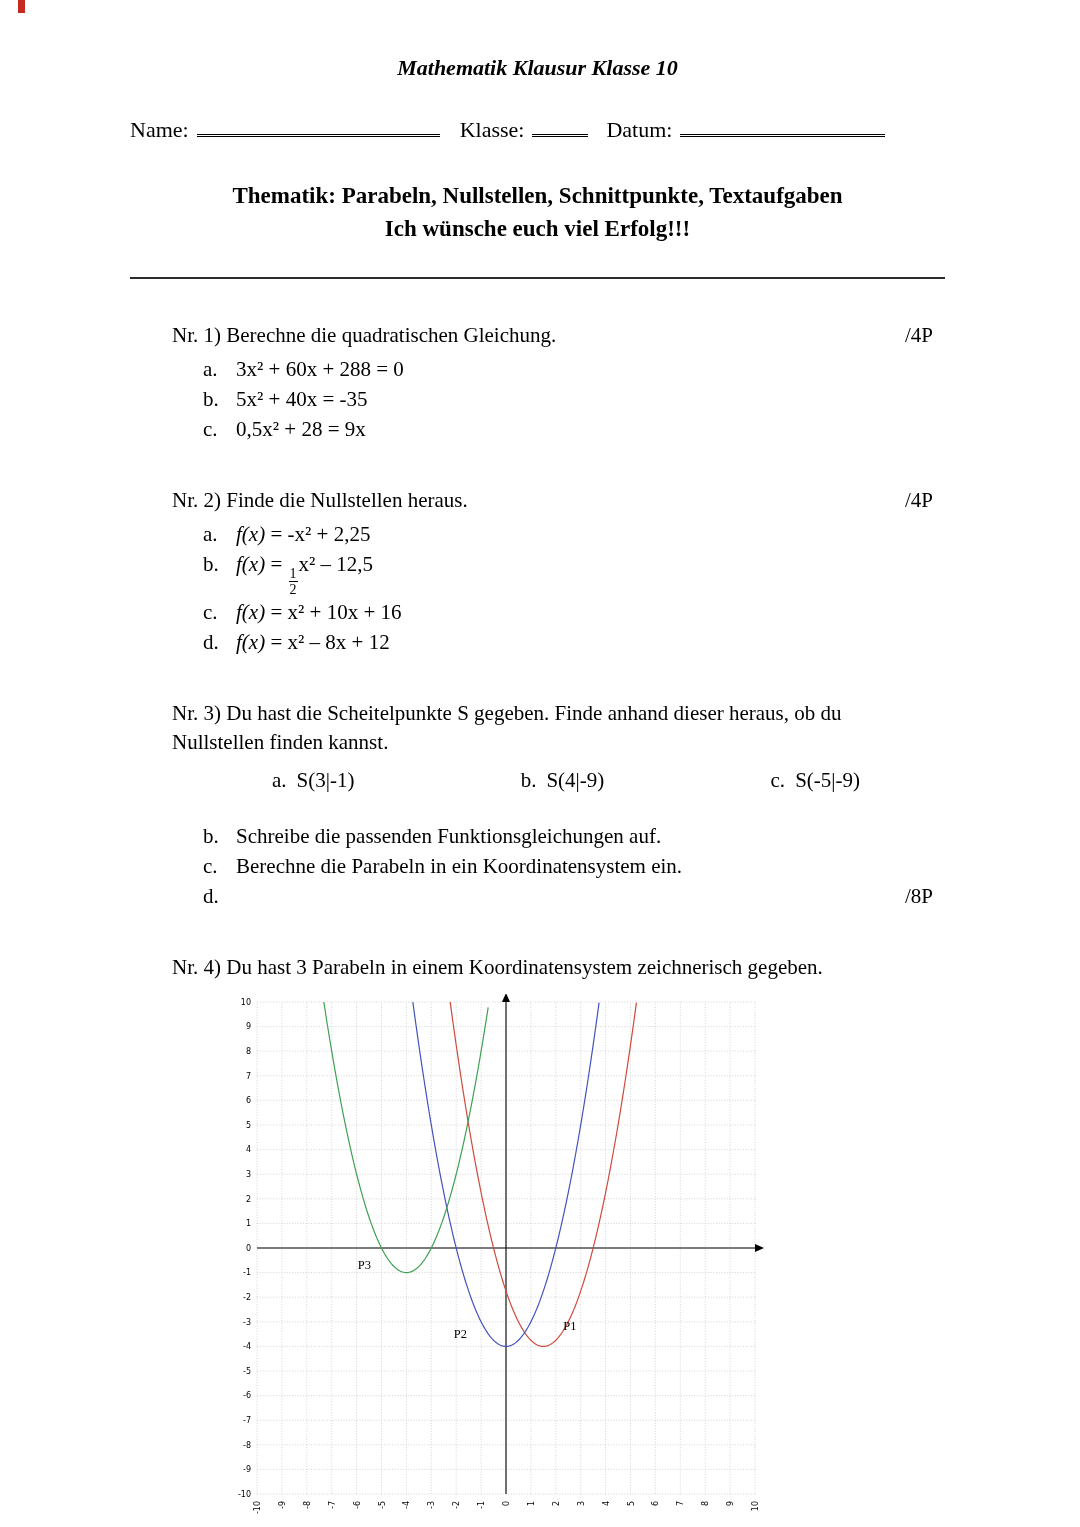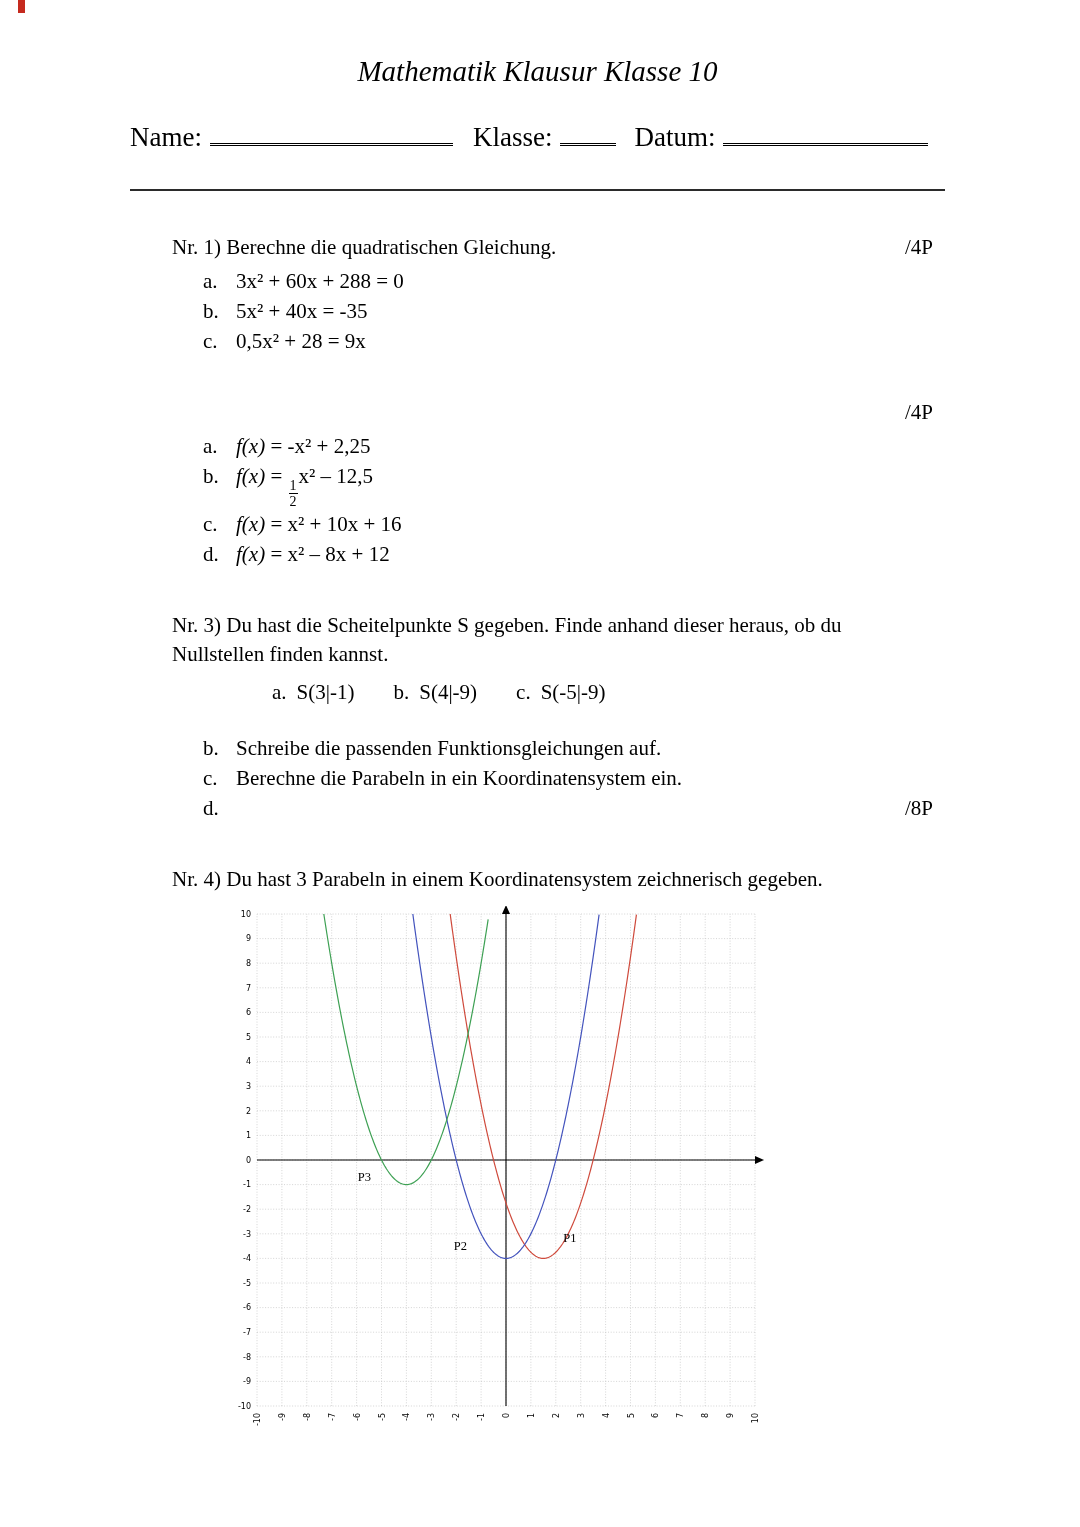--- a/index.html
+++ b/index.html
@@ -4,23 +4,23 @@
 <style>
   * { margin:0; padding:0; box-sizing:border-box; }
   html,body { background:#ffffff; }
   body {
     width:1080px; height:1527px; position:relative; overflow:hidden;
     font-family:"Liberation Serif", serif; color:#000;
   }
   .scan-mark { position:absolute; left:18px; top:0; width:7px; height:13px; background:#c52a1e; }
   .page { padding:55px 135px 0 130px; }
 
-  .title { text-align:center; font-size:29px; font-weight:normal; font-style:italic; margin-bottom:34px; }
-
-  .fill-row { display:flex; align-items:baseline; font-size:27px; margin-bottom:36px; }
+  .title { text-align:center; font-size:22px; font-weight:bold; font-style:italic; margin-bottom:34px; }
+
+  .fill-row { display:flex; align-items:baseline; font-size:22px; margin-bottom:36px; }
   .fill-label { margin-right:8px; white-space:nowrap; }
   .blank { display:inline-block; border-bottom:3px double #000; height:22px; }
   .blank-name   { width:243px; margin-right:20px; }
   .blank-klasse { width:56px;  margin-right:18px; }
   .blank-datum  { width:205px; }
 
   .thematik { text-align:center; font-size:23px; font-weight:bold; line-height:33px; }
 
   .divider { border-top:2px solid #2b2b2b; margin-top:32px; }
 
@@ -35,21 +35,21 @@
   .item em { font-style:italic; }
   .item .points { margin-left:auto; white-space:nowrap; }
 
   .frac { display:inline-flex; flex-direction:column; align-items:center;
           font-size:14px; line-height:1.08; vertical-align:-7px; margin:0 1px 0 1px; }
   .frac .den { border-top:1.4px solid #000; padding:0 1px; }
 
   sup.bonus-sup { font-size:13px; }
   .u { border-bottom:1.6px solid #000; }
 
-  .s-row { display:flex; justify-content:flex-start; margin:8px 85px 26px 100px; line-height:30px;gap:39px; }
+  .s-row { display:flex; justify-content:space-between; margin:8px 85px 26px 100px; line-height:30px; }
   .s-row .ilabel2 { margin-right:10px; }
 
   .chart-wrap { margin-left:55px; margin-top:12px; }
   #chart-svg text { font-family:"DejaVu Sans", sans-serif; }
   #chart-svg text.plabel { font-family:"Liberation Serif", serif; }
 </style>
 </head>
 <body>
 
 <div class="scan-mark"></div>
@@ -60,20 +60,24 @@
 
   <div class="fill-row">
     <span class="fill-label">Name:</span>
     <span class="blank blank-name"></span>
     <span class="fill-label">Klasse:</span>
     <span class="blank blank-klasse"></span>
     <span class="fill-label">Datum:</span>
     <span class="blank blank-datum"></span>
   </div>
 
+  <div class="thematik">
+    <div>Thematik: Parabeln, Nullstellen, Schnittpunkte, Textaufgaben</div>
+    <div>Ich wünsche euch viel Erfolg!!!</div>
+  </div>
 
   <div class="divider"></div>
 
   <section class="task">
     <div class="task-head">
       <span class="head-text">Nr. 1) Berechne die quadratischen Gleichung.</span>
       <span class="points">/4P</span>
     </div>
     <div class="items">
       <div class="item">
@@ -86,20 +90,21 @@
       </div>
       <div class="item">
         <span class="ilabel">c.</span>
         <span>0,5x² + 28 = 9x</span>
       </div>
     </div>
   </section>
 
   <section class="task">
     <div class="task-head">
+      <span class="head-text">Nr. 2) Finde die Nullstellen heraus.</span>
       <span class="points">/4P</span>
     </div>
     <div class="items">
       <div class="item">
         <span class="ilabel">a.</span>
         <span><em>f(x)</em><span> = </span><span>-x² + 2,25</span></span>
       </div>
       <div class="item">
         <span class="ilabel">b.</span>
         <span><em>f(x)</em><span> = </span><span class="frac">

